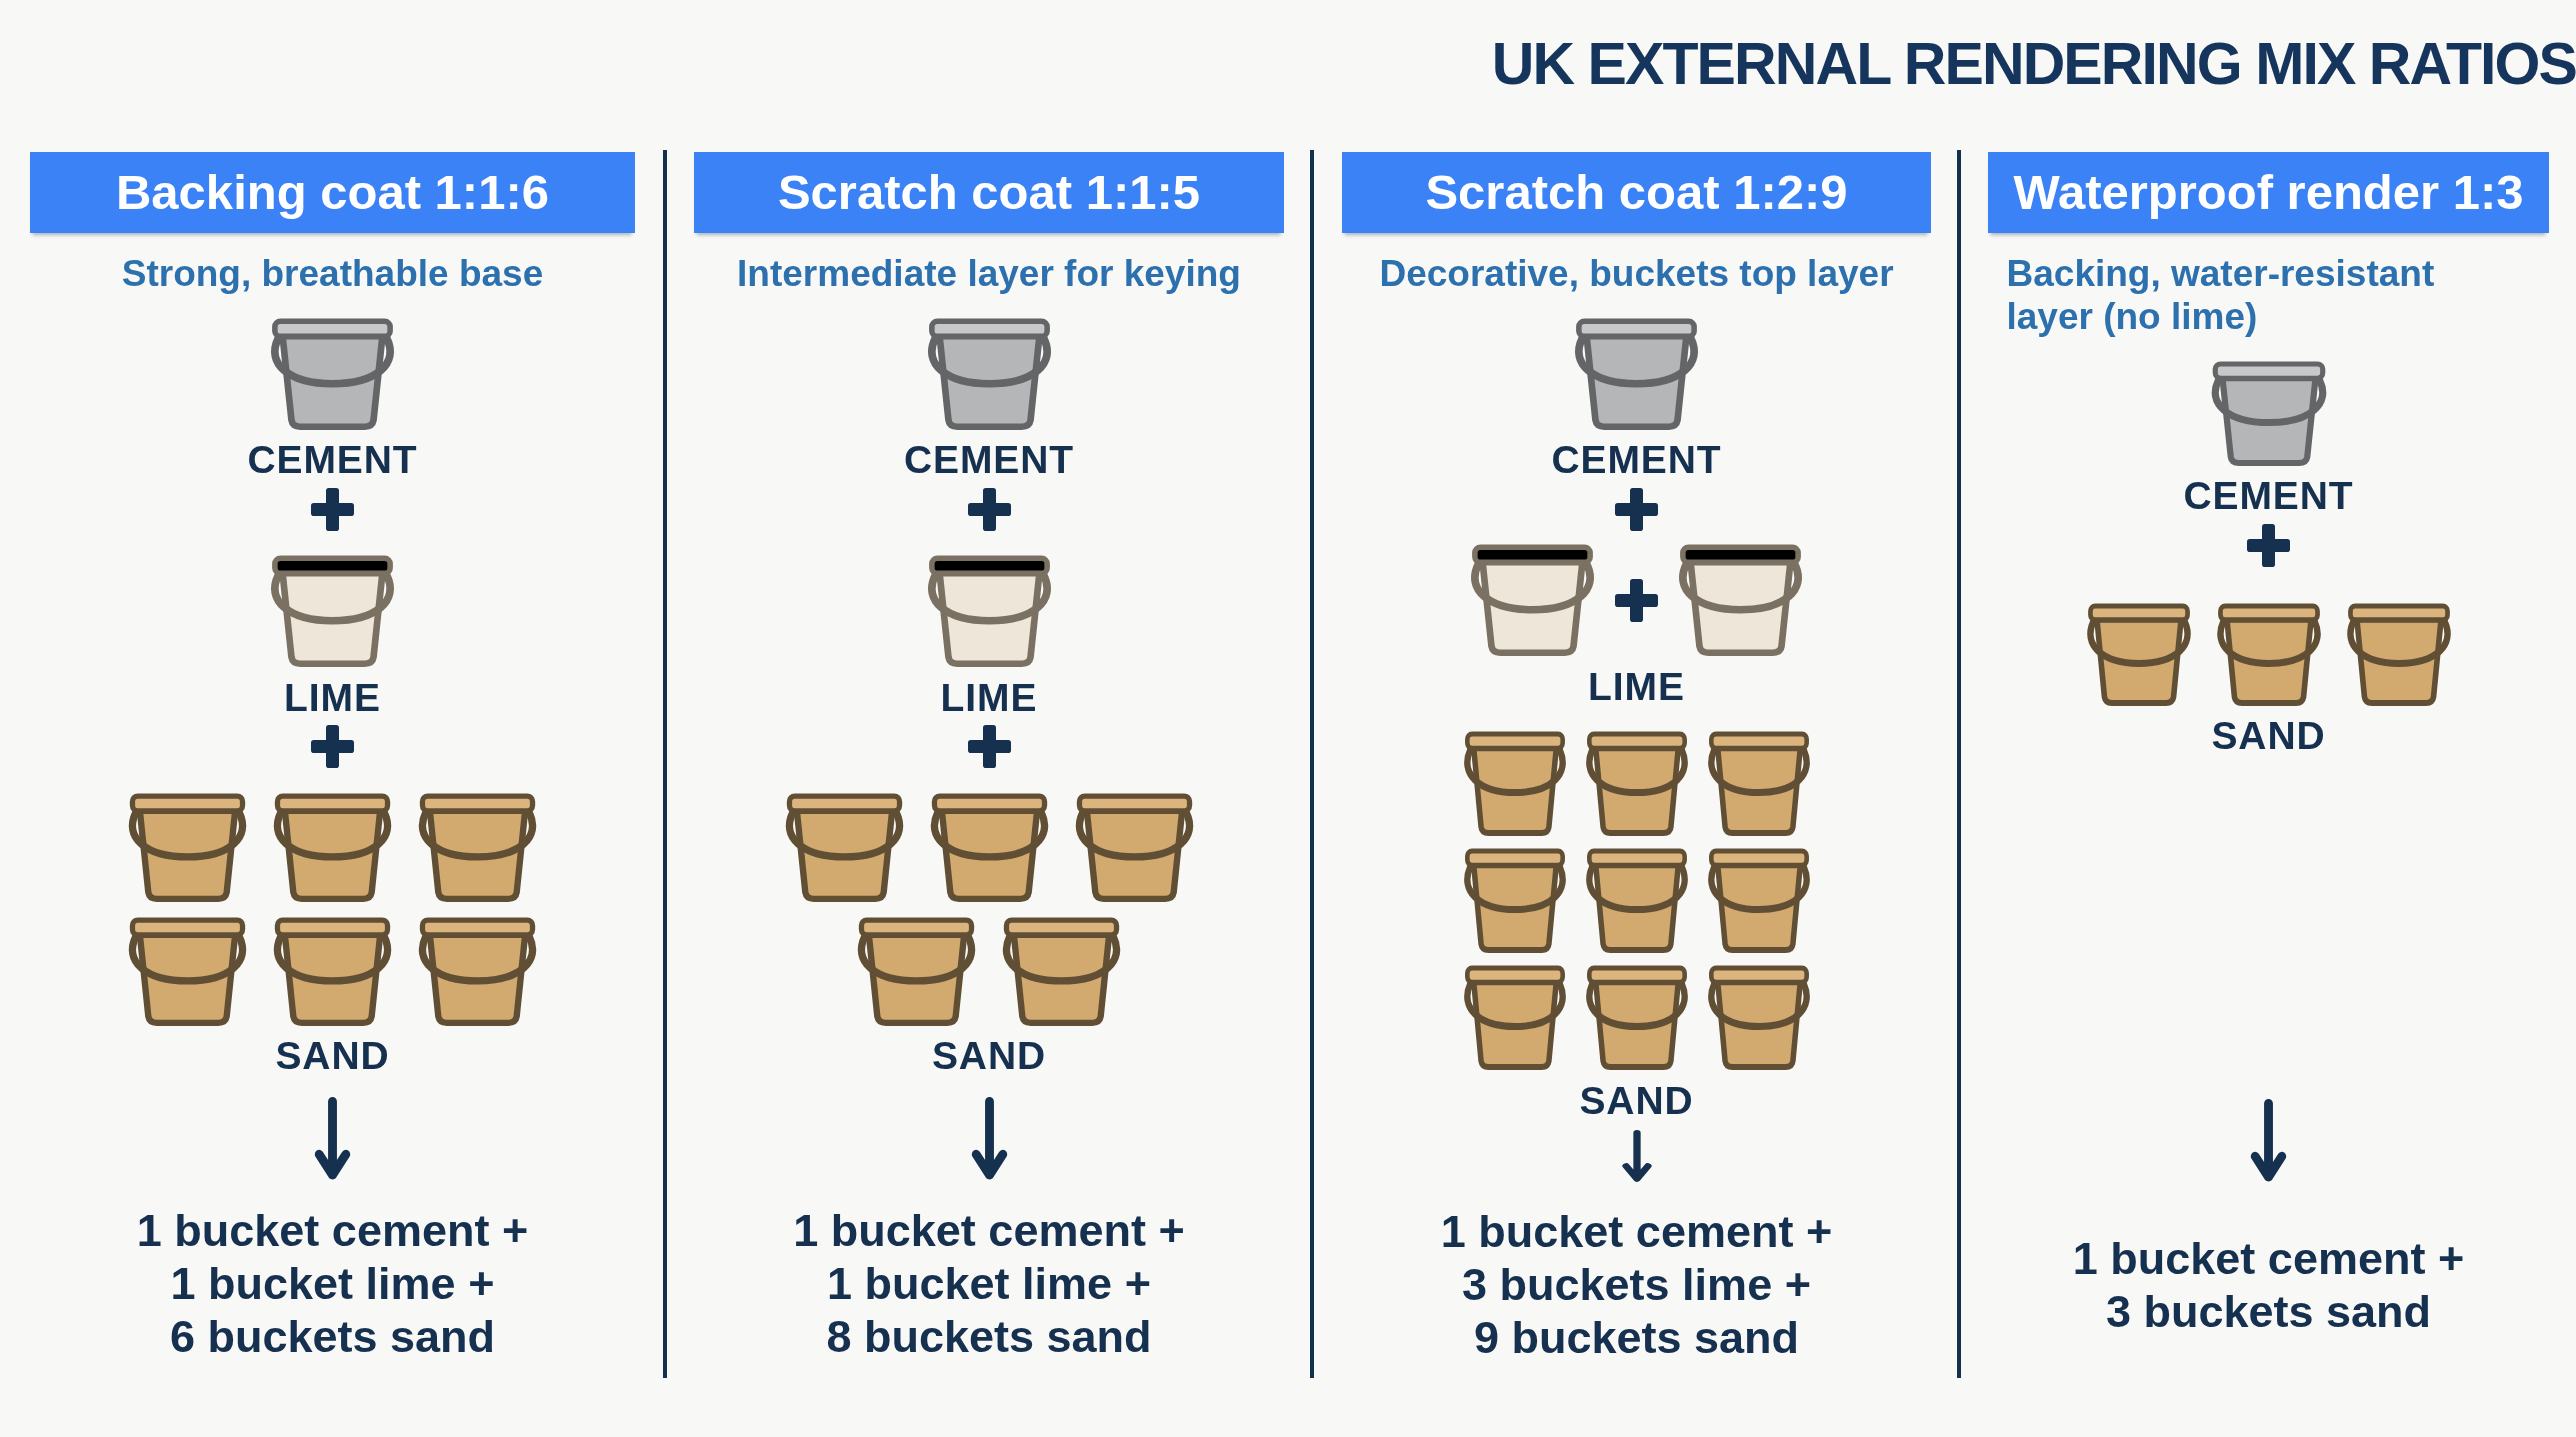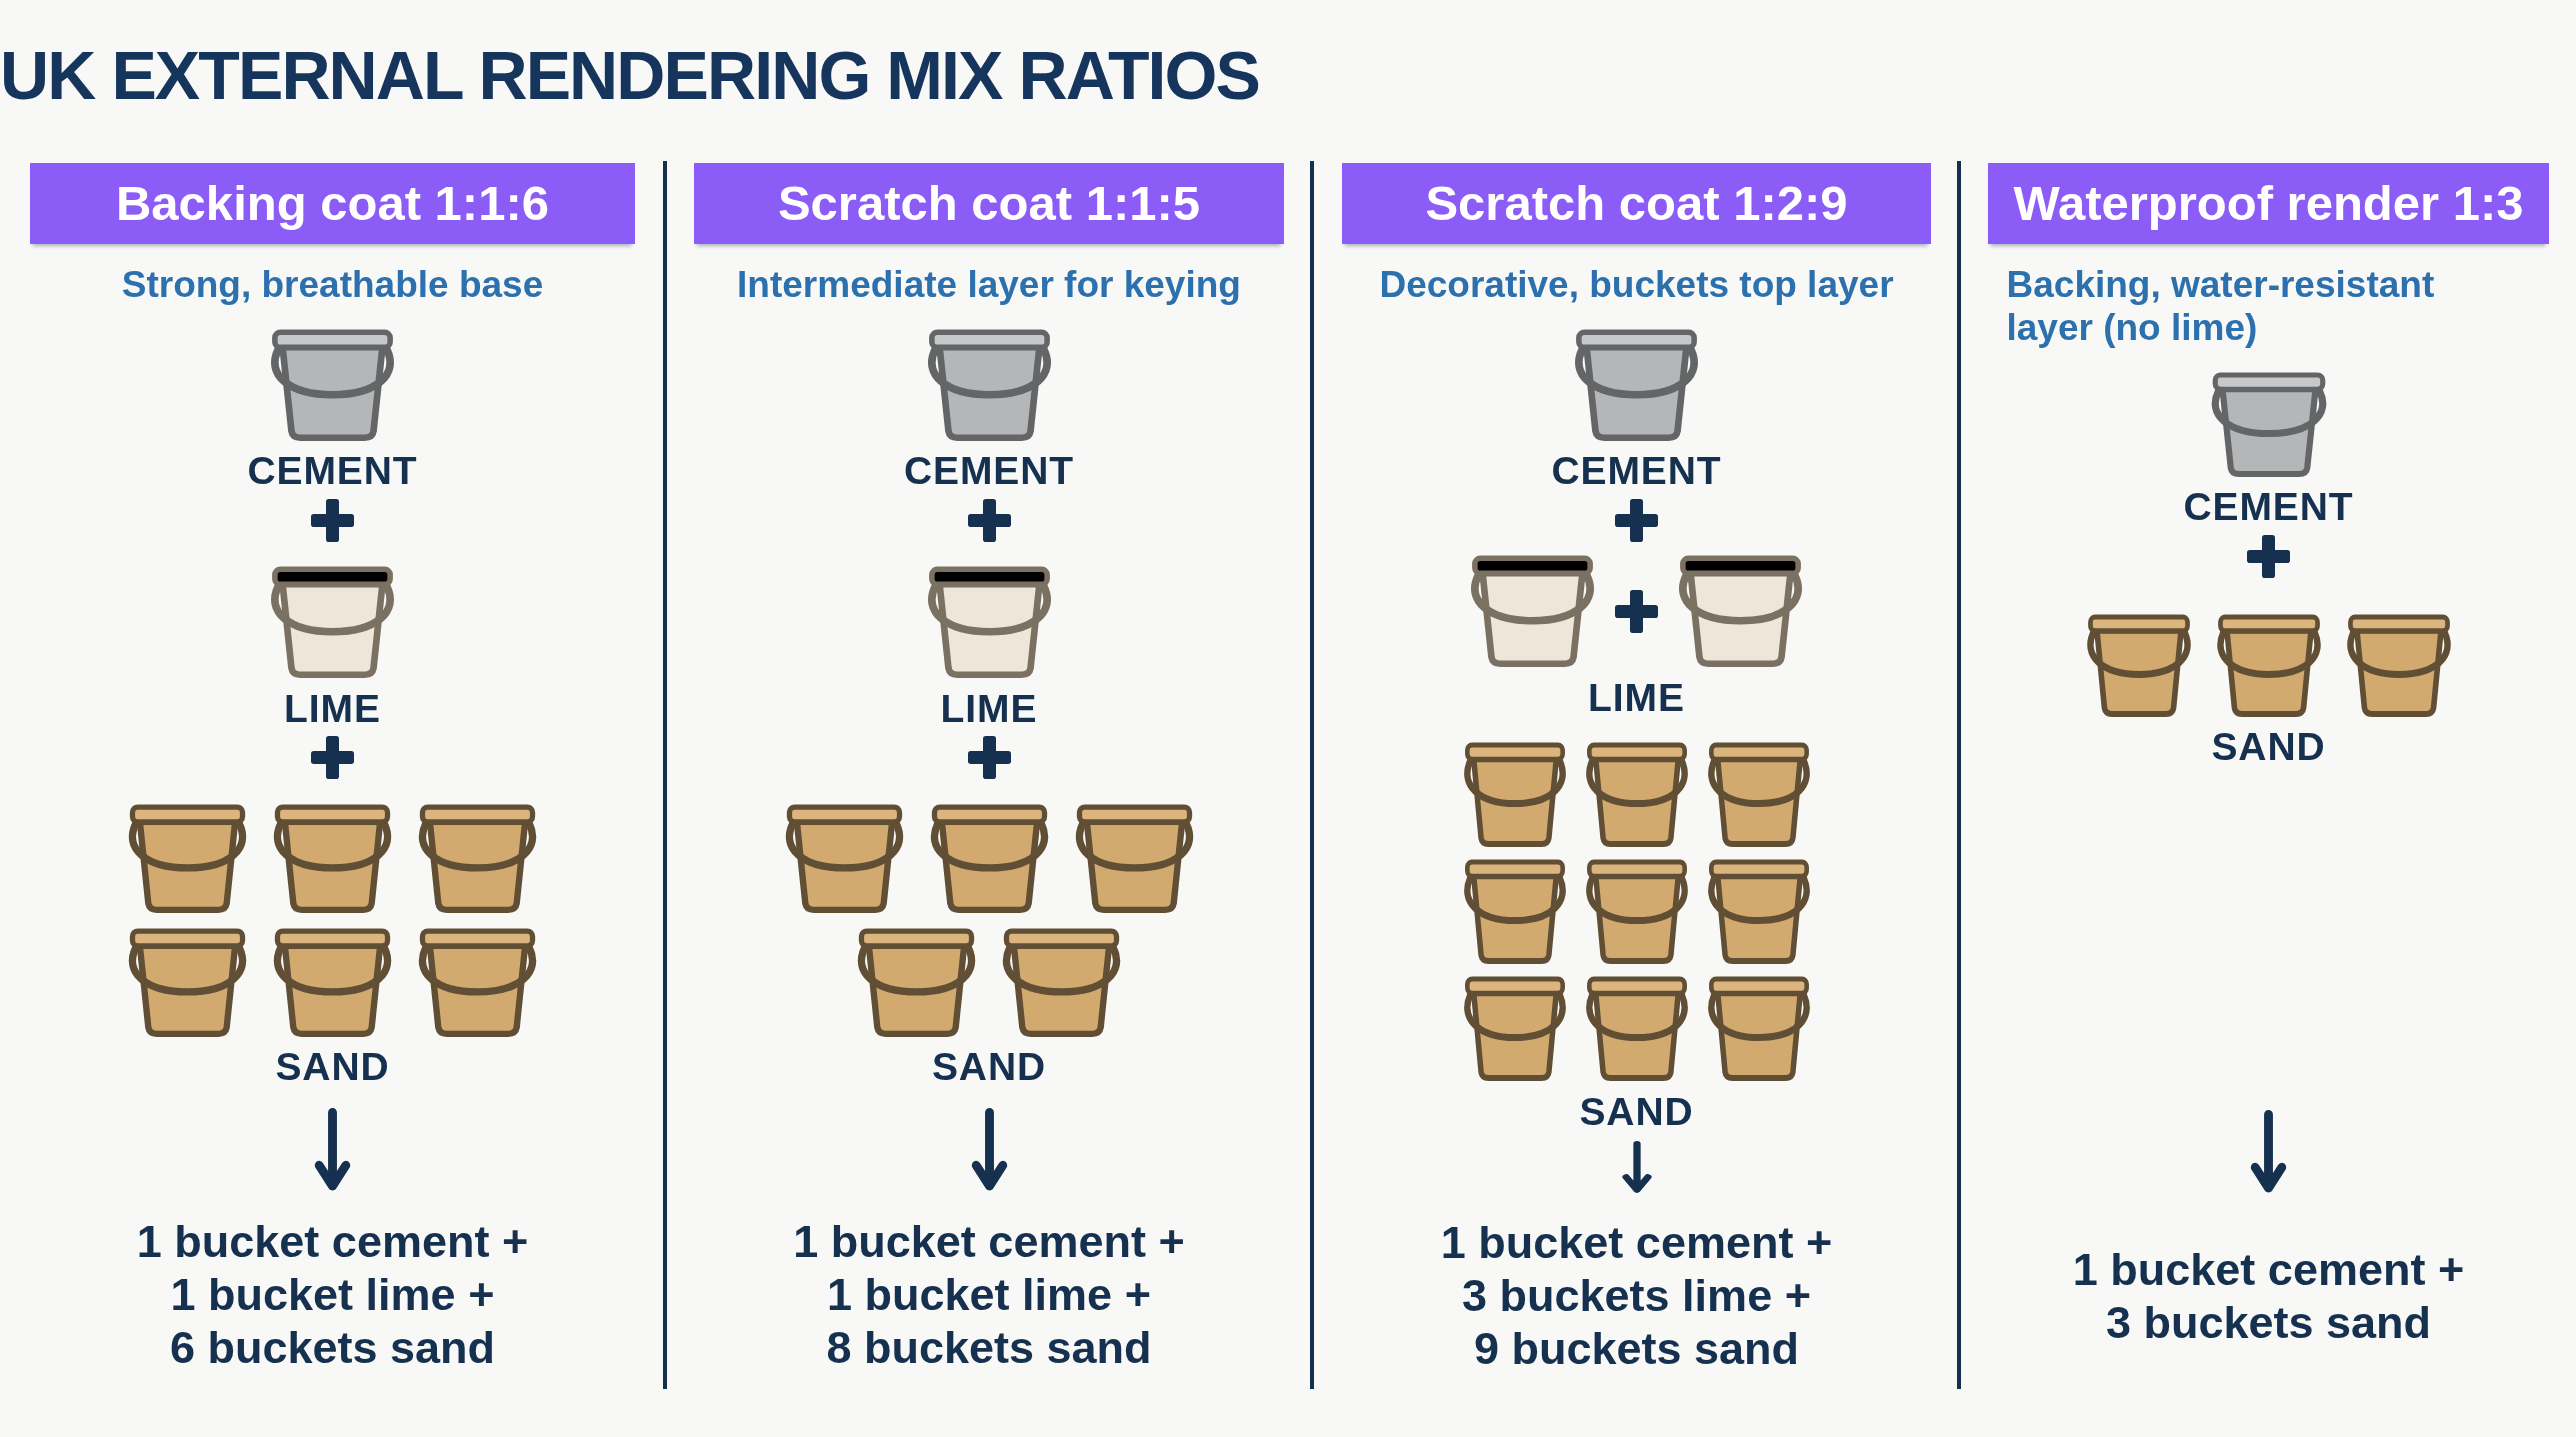--- a/index.html
+++ b/index.html
@@ -3,23 +3,23 @@
 <meta charset="utf-8">
 <style>
   html,body{margin:0;padding:0}
   body{
     width:2576px;height:1438px;overflow:hidden;
     background:#f8f8f6;
     font-family:"Liberation Sans","DejaVu Sans",sans-serif;
     -webkit-font-smoothing:antialiased;
   }
   .title{
-    margin:27px 0 0 0;
-    text-align:left;
-    font-size:68px;
+    margin:16px 0 0 0;
+    text-align:right;
+    font-size:59px;
     font-weight:800;
     letter-spacing:-1.9px;
     color:#16355d;
     line-height:97px;
   }
   .columns{
     position:relative;
     margin-top:9.4px;
     display:flex;
     width:2576px;
@@ -42,21 +42,21 @@
     position:relative;
   }
   .col-0{flex:0 0 665px}
   .col-1{flex:0 0 648px}
   .col-2{flex:0 0 647px}
   .col-3{flex:0 0 617px}
   .col-header{
     margin-top:30px;
     width:91%;
     height:81px;
-    background:#8b5cf6;
+    background:#3b82f6;
     color:#ffffff;
     font-size:49px;
     font-weight:800;
     line-height:81px;
     text-align:center;
     box-shadow:0 4.7px 3.7px -2.8px rgba(17,48,80,.35);
   }
   .col-subtitle{
     margin-top:19px;
     max-width:94%;

